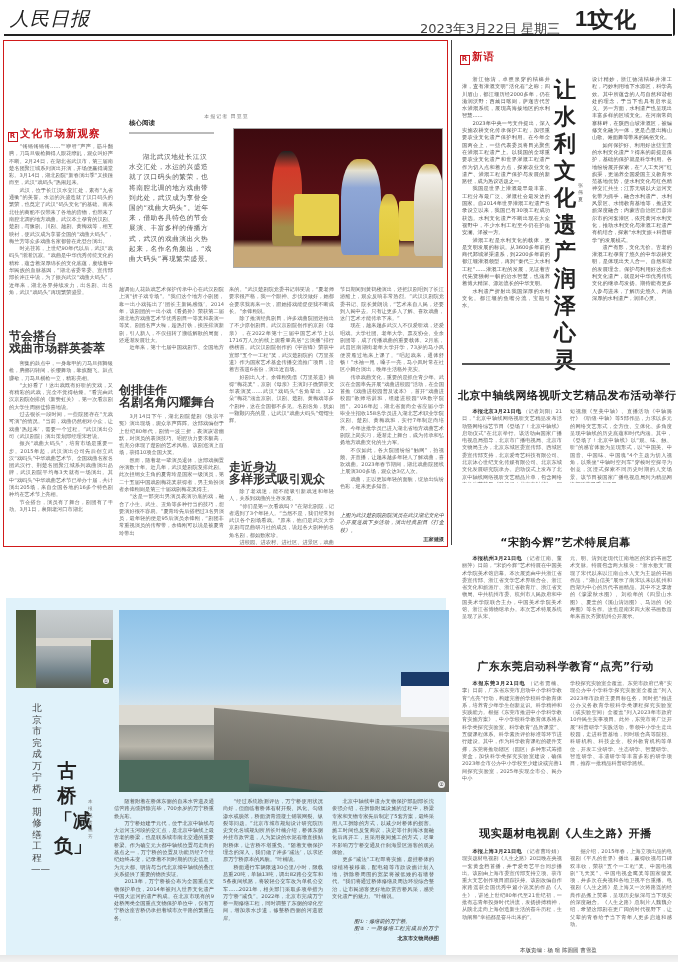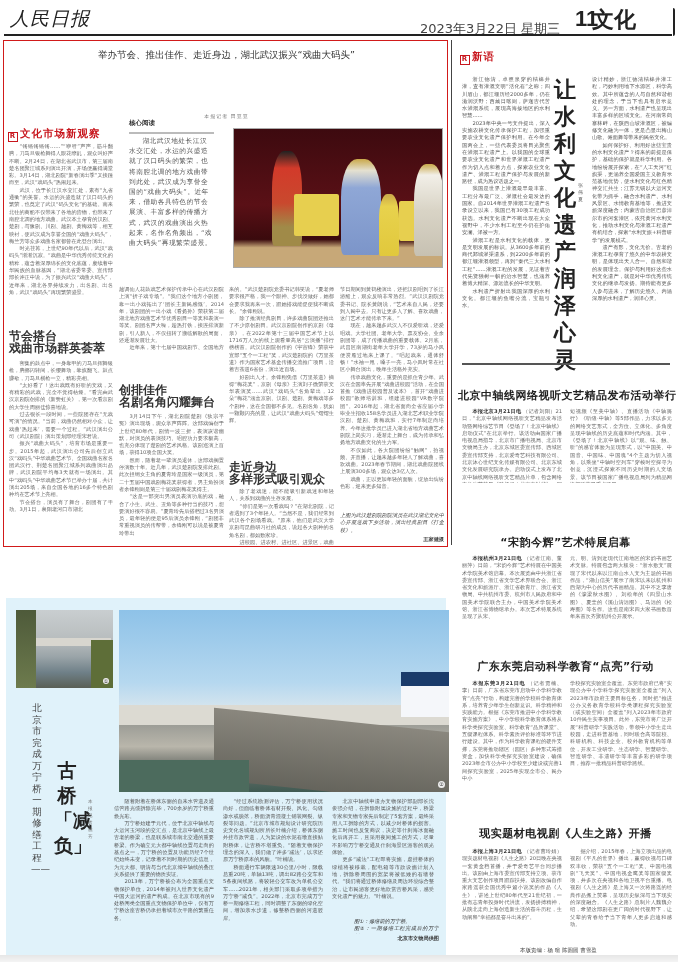--- a/index.html
+++ b/index.html
@@ -21,21 +21,21 @@
 
   .col-label { position: absolute; font-size: 10.5px; font-weight: bold; color: #c8161d; letter-spacing: 1px; }
   .r-badge { display: inline-block; width: 10px; height: 10px; border: 1.5px solid #c8161d; font-size: 7px; line-height: 7px; text-align: center; margin-right: 2px; vertical-align: -1px; }
 
   .txt { position: absolute; font-size: 5.2px; line-height: 7.3px; color: #666; text-align: justify; overflow: hidden; }
   .txt p { text-indent: 2em; }
 
   .subhead { position: absolute; text-align: left; font-size: 12px; line-height: 12px; font-weight: bold; color: #333; }
 
   .core-box { position: absolute; left: 125px; top: 78px; width: 85px; height: 160px; }
-  .core-title { font-size: 6.5px; font-weight: bold; color: #333; padding-bottom: 4px; border-bottom: 2px solid #bbb; margin-bottom: 2px; }
+  .core-title { font-size: 6.5px; font-weight: bold; color: #333; padding-bottom: 4px; border-bottom: 2px solid #bbb; margin-bottom: 18px; }
   .core-text { font-size: 6.7px; line-height: 10.2px; color: #555; text-indent: 2em; letter-spacing: 0.5px; }
 
   .opera-photo { position: absolute; left: 233px; top: 128px; width: 210px; height: 140px; border: 1px solid #aaa; background: linear-gradient(180deg,#3d0a0f 0%,#5a1016 55%,#3a0a0d 80%,#c7a878 86%,#c7a878 100%); overflow: hidden; }
   .figure { position: absolute; border-radius: 40% 40% 8% 8%; }
 
   .sidebar-right-rule { position: absolute; left: 451px; top: 40px; width: 1px; height: 505px; background: #444; }
 
   .xinyu-label { position: absolute; left: 460px; top: 50px; }
   .vertical-title { position: absolute; left: 553px; top: 76px; width: 24px; font-size: 22px; line-height: 27px; font-weight: bold; color: #222; text-align: center; font-family: "DejaVu Serif", serif; }
   .vertical-author { position: absolute; left: 578px; top: 182px; width: 8px; font-size: 5px; line-height: 7px; color: #666; }
@@ -59,21 +59,20 @@
 <div class="masthead">
   <div class="logo">人民日报</div>
   <div class="date">2023年3月22日 星期三</div>
   <div class="pagenum">11</div>
   <div class="section-name">文化</div>
   <div class="masthead-rule"></div>
   <div class="masthead-end"></div>
 </div>
 
 <div class="feature-box">
-  <div class="kicker">举办节会、推出佳作、走近身边，湖北武汉振兴“戏曲大码头”</div>
   <div class="byline">本报记者 田豆豆</div>
 
   <div class="col-label" style="left:4px; top:86px;">
     <span class="r-badge">R</span><span>文化市场新观察</span>
   </div>
 
   <div class="core-box">
     <div class="core-title">核心阅读</div>
     <div class="core-text">湖北武汉地处长江汉水交汇处，水运的兴盛造就了汉口码头的繁荣，也将南腔北调的地方戏曲带到此处，武汉成为享誉全国的“戏曲大码头”。近年来，借助各具特色的节会展演、丰富多样的传播方式，武汉的戏曲演出火热起来，名作名角频出，“戏曲大码头”再现繁荣盛景。</div>
   </div>

